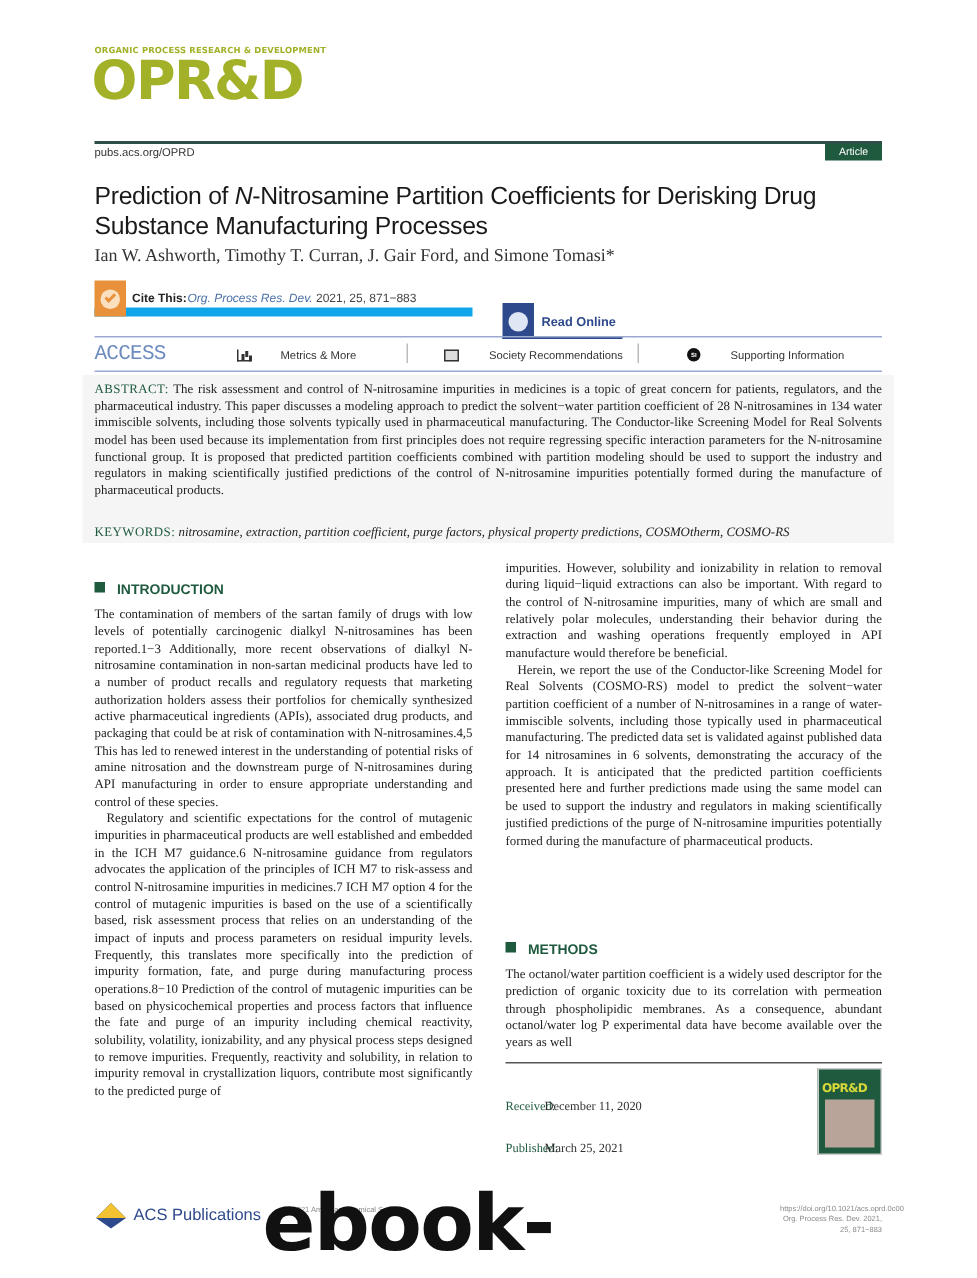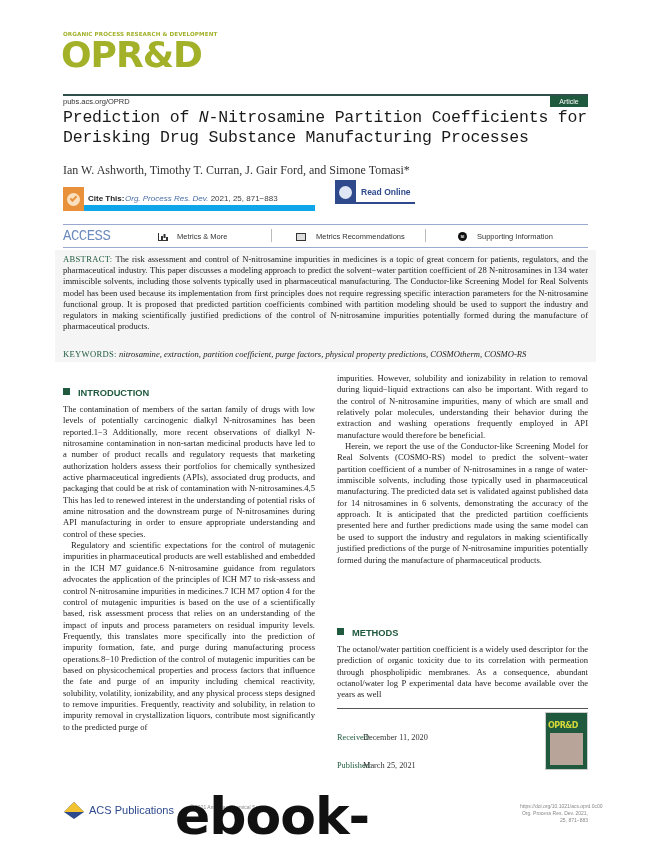--- a/index.html
+++ b/index.html
@@ -6,39 +6,39 @@
   html, body { width: 651px; height: 852px; background: #ffffff; overflow: hidden; }
   body { position: relative; font-family: "Liberation Serif", serif; color: #222; }
 
   .logo-sub { position: absolute; left: 63px; top: 31px; font-family: "DejaVu Sans", sans-serif; font-weight: bold; font-size: 5.6px; color: #a3b128; letter-spacing: 0.1px; }
   .logo-main { position: absolute; left: 61px; top: 37px; font-family: "DejaVu Sans", sans-serif; font-weight: bold; font-size: 36px; line-height: 36px; color: #a3b128; letter-spacing: -1px; }
 
   .header-rule { position: absolute; left: 63px; top: 94px; width: 525px; height: 1.5px; background: #2f4f4b; }
   .site-url { position: absolute; left: 63px; top: 97px; font-family: "Liberation Sans", sans-serif; font-size: 7.5px; color: #333; }
   .article-badge { position: absolute; left: 550px; top: 96px; width: 38px; height: 11px; background: #1f5a3e; color: #fff; font-family: "Liberation Sans", sans-serif; font-size: 7px; text-align: center; line-height: 11px; }
 
-  .title { position: absolute; left: 63px; top: 108px; width: 530px; font-family: Liberation Mono, monospace; font-size: 16.5px; line-height: 20px; color: #1a1a1a; font-weight: normal; letter-spacing: -0.2px; }
+  .title { position: absolute; left: 63px; top: 121px; width: 530px; font-family: Liberation Sans, sans-serif; font-size: 16.5px; line-height: 20px; color: #1a1a1a; font-weight: normal; letter-spacing: -0.2px; }
   .authors { position: absolute; left: 63px; top: 163px; font-size: 12px; color: #333; }
 
   .cite-box { position: absolute; left: 63px; top: 187px; width: 252px; height: 24px; border-bottom: 6px solid #0ea5e9; }
   .cite-icon { position: absolute; left: 0; top: 0; width: 21px; height: 24px; background: #e8913a; }
   .cite-icon::after { content: ""; position: absolute; left: 4px; top: 6px; width: 13px; height: 13px; border-radius: 50%; background: #fbe0c0; }
   .cite-check { position: absolute; left: 7px; top: 9px; width: 7px; height: 4px; border-left: 2px solid #e8913a; border-bottom: 2px solid #e8913a; transform: rotate(-45deg); z-index: 2; }
   .cite-label { position: absolute; left: 25px; top: 7px; font-family: "Liberation Sans", sans-serif; font-size: 8px; font-weight: bold; color: #222; }
   .cite-ref { position: absolute; left: 62px; top: 7px; font-family: "Liberation Sans", sans-serif; font-size: 8px; color: #444; }
   .cite-ref i { color: #4a6fa5; }
 
-  .read-online { position: absolute; left: 335px; top: 180px; width: 80px; height: 24px; border-bottom: 2px solid #2e4a8c; text-align: center; }
+  .read-online { position: absolute; left: 335px; top: 202px; width: 80px; height: 24px; border-bottom: 2px solid #2e4a8c; text-align: center; }
   .read-icon { position: absolute; left: 0; top: 0; width: 21px; height: 24px; background: #2e4a8c; }
   .read-icon::after { content: ""; position: absolute; left: 4px; top: 6px; width: 13px; height: 13px; border-radius: 50%; background: #dfe6f4; }
   .read-label { position: absolute; left: 26px; top: 7px; font-family: "Liberation Sans", sans-serif; font-size: 8.5px; font-weight: bold; color: #2e4a8c; }
 
   .access-bar { position: absolute; left: 63px; top: 224px; width: 525px; height: 24px; border-top: 1px solid #9aaacf; border-bottom: 1px solid #9aaacf; }
   .access-label { position: absolute; left: 0; top: 3px; font-family: Liberation Mono, monospace; font-size: 14px; color: #6d8bbf; letter-spacing: -0.5px; }
-  .access-tab { position: absolute; top: 7px; font-family: "Liberation Sans", sans-serif; font-size: 7.5px; color: #333; display: flex; align-items: center; gap: 10px; }
+  .access-tab { position: absolute; top: 7px; font-family: "Liberation Sans", sans-serif; font-size: 7.5px; color: #333; display: flex; align-items: center; gap: 20px; }
   .sep { position: absolute; top: 4px; width: 1px; height: 13px; background: #bbb; }
   .icon-bars { width: 9px; height: 8px; border-left: 1px solid #333; border-bottom: 1px solid #333; position: relative; }
   .icon-bars::before { content: ""; position: absolute; left: 2px; bottom: 0; width: 1.5px; height: 4px; background: #333; box-shadow: 2.5px -2px 0 #333, 5px 1px 0 #333; }
   .icon-rec { width: 10px; height: 8px; border: 1px solid #333; background: #ddd; }
   .icon-si { width: 9px; height: 9px; border-radius: 50%; background: #111; color: #fff; font-size: 4px; text-align: center; line-height: 9px; font-weight: bold; }
 
   .abstract-box { position: absolute; left: 55px; top: 250px; width: 541px; height: 112px; background: #f4f5f4; }
   .abstract-text { position: absolute; left: 63px; top: 254px; width: 525px; font-size: 8.6px; line-height: 11.2px; text-align: justify; color: #222; }
   .abs-head { color: #1f5a3e; font-weight: normal; letter-spacing: 0.3px; }
   .keywords { position: absolute; left: 63px; top: 349px; width: 525px; font-size: 8.6px; color: #222; }
@@ -89,21 +89,21 @@
 
 <div class="access-bar">
   <span class="access-label">ACCESS</span>
   <div class="access-tab" style="left:95px;">
     <span class="icon-bars"></span>
     <span>Metrics &amp; More</span>
   </div>
   <div class="sep" style="left:208px;"></div>
   <div class="access-tab" style="left:233px;">
     <span class="icon-rec"></span>
-    <span>Metrics Recommendations</span>
+    <span>Society Recommendations</span>
   </div>
   <div class="sep" style="left:362px;"></div>
   <div class="access-tab" style="left:395px;">
     <span class="icon-si">SI</span>
     <span>Supporting Information</span>
   </div>
 </div>
 
 <div class="abstract-box"></div>
 <div class="abstract-text"><span class="abs-head">ABSTRACT:</span> <span>The risk assessment and control of N-nitrosamine impurities in medicines is a topic of great concern for patients, regulators, and the pharmaceutical industry. This paper discusses a modeling approach to predict the solvent−water partition coefficient of 28 N-nitrosamines in 134 water immiscible solvents, including those solvents typically used in pharmaceutical manufacturing. The Conductor-like Screening Model for Real Solvents model has been used because its implementation from first principles does not require regressing specific interaction parameters for the N-nitrosamine functional group. It is proposed that predicted partition coefficients combined with partition modeling should be used to support the industry and regulators in making scientifically justified predictions of the control of N-nitrosamine impurities potentially formed during the manufacture of pharmaceutical products.</span></div>

